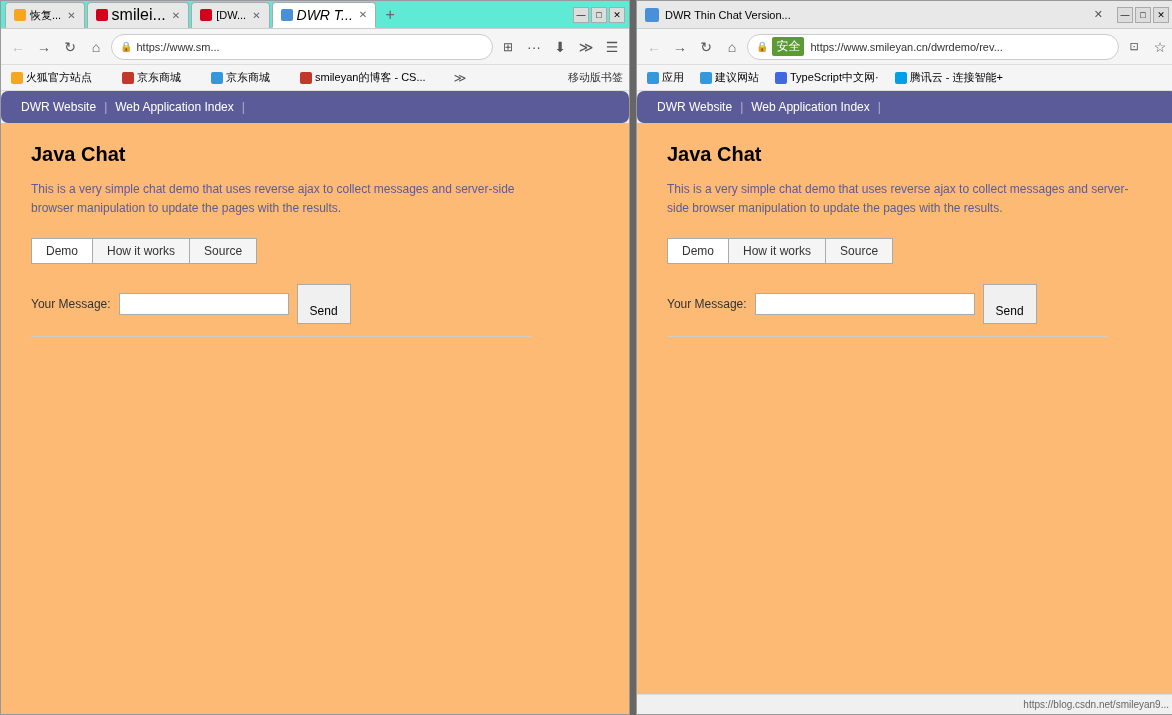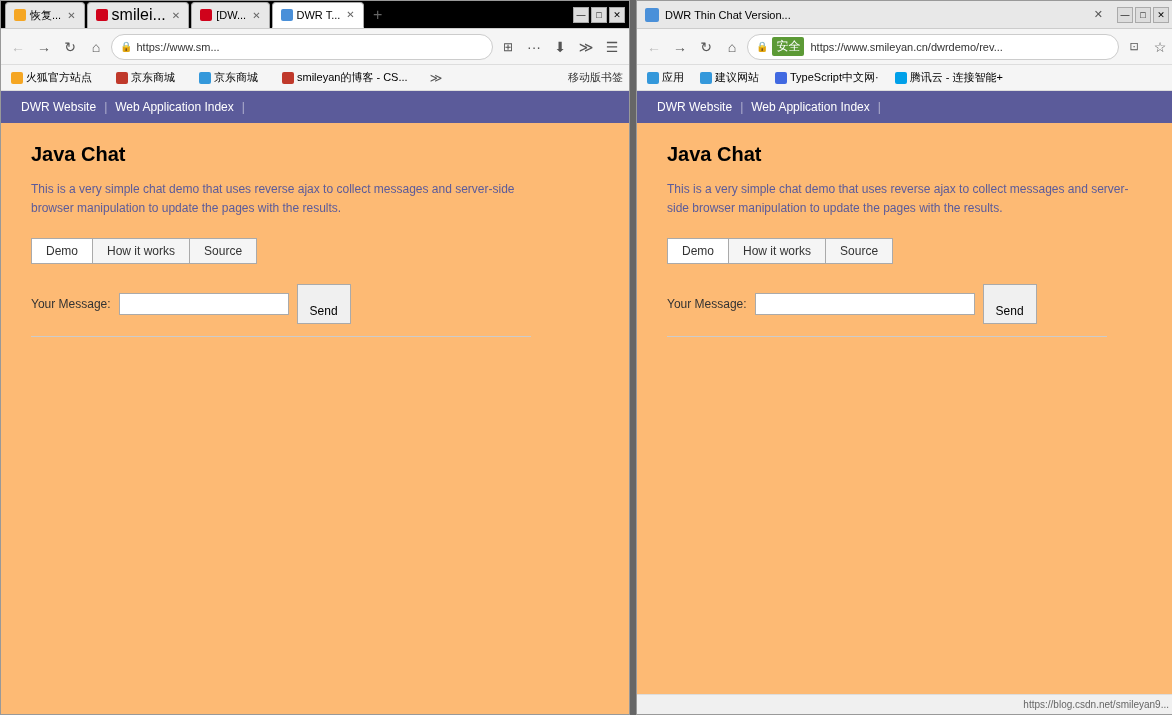--- a/index.html
+++ b/index.html
@@ -24,21 +24,21 @@
       border: 1px solid #999;
       display: flex;
       flex-direction: column;
       flex-shrink: 0;
       margin-left: -2px;
     }
 
     
     .title-bar {
       height: 28px;
-      background: #000000;
+      background: #5eead4;
       border-bottom: 1px solid #ccc;
       display: flex;
       align-items: center;
       padding: 0 4px;
       gap: 3px;
     }
 
     .tab-bar {
       height: 32px;
       background: #ddd;
@@ -136,21 +136,21 @@
     .address-url { flex: 1; overflow: hidden; text-overflow: ellipsis; white-space: nowrap; }
 
     
     .bookmarks-bar {
       height: 26px;
       background: #f5f5f5;
       border-bottom: 1px solid #ddd;
       display: flex;
       align-items: center;
       padding: 0 6px;
-      gap: 16px;
+      gap: 22px;
       font-size: 11px;
       overflow: hidden;
     }
     .bookmark-item {
       display: flex;
       align-items: center;
       gap: 3px;
       cursor: pointer;
       white-space: nowrap;
       padding: 1px 4px;
@@ -176,20 +176,21 @@
     }
 
     
     .dwr-nav {
       height: 32px;
       background: #5b5b9a;
       display: flex;
       align-items: center;
       padding: 0 12px;
       gap: 0;
+      border-radius: 7px;
     }
     .dwr-nav-link {
       color: #fff;
       font-size: 12px;
       text-decoration: none;
       padding: 6px 8px;
       cursor: pointer;
     }
     .dwr-nav-sep {
       color: rgba(255,255,255,0.5);
@@ -376,21 +377,21 @@
       </div>
 
       <div class="tab" style="background:#e8e8e8;">
         <div class="tab-icon red"></div>
         <span style="font-size:11px;">[DW...</span>
         <span class="tab-close">✕</span>
       </div>
 
       <div class="tab active">
         <div class="tab-icon blue"></div>
-        <span style="font-size:11px;">DWR T...</span>
+        <span style="font-size:14px;font-style:italic;">DWR T...</span>
         <span class="tab-close">✕</span>
       </div>
 
       <div class="tab-add">+</div>
     </div>
 
     <div class="win-controls">
       <div class="win-ctrl">—</div>
       <div class="win-ctrl">□</div>
       <div class="win-ctrl">✕</div>

